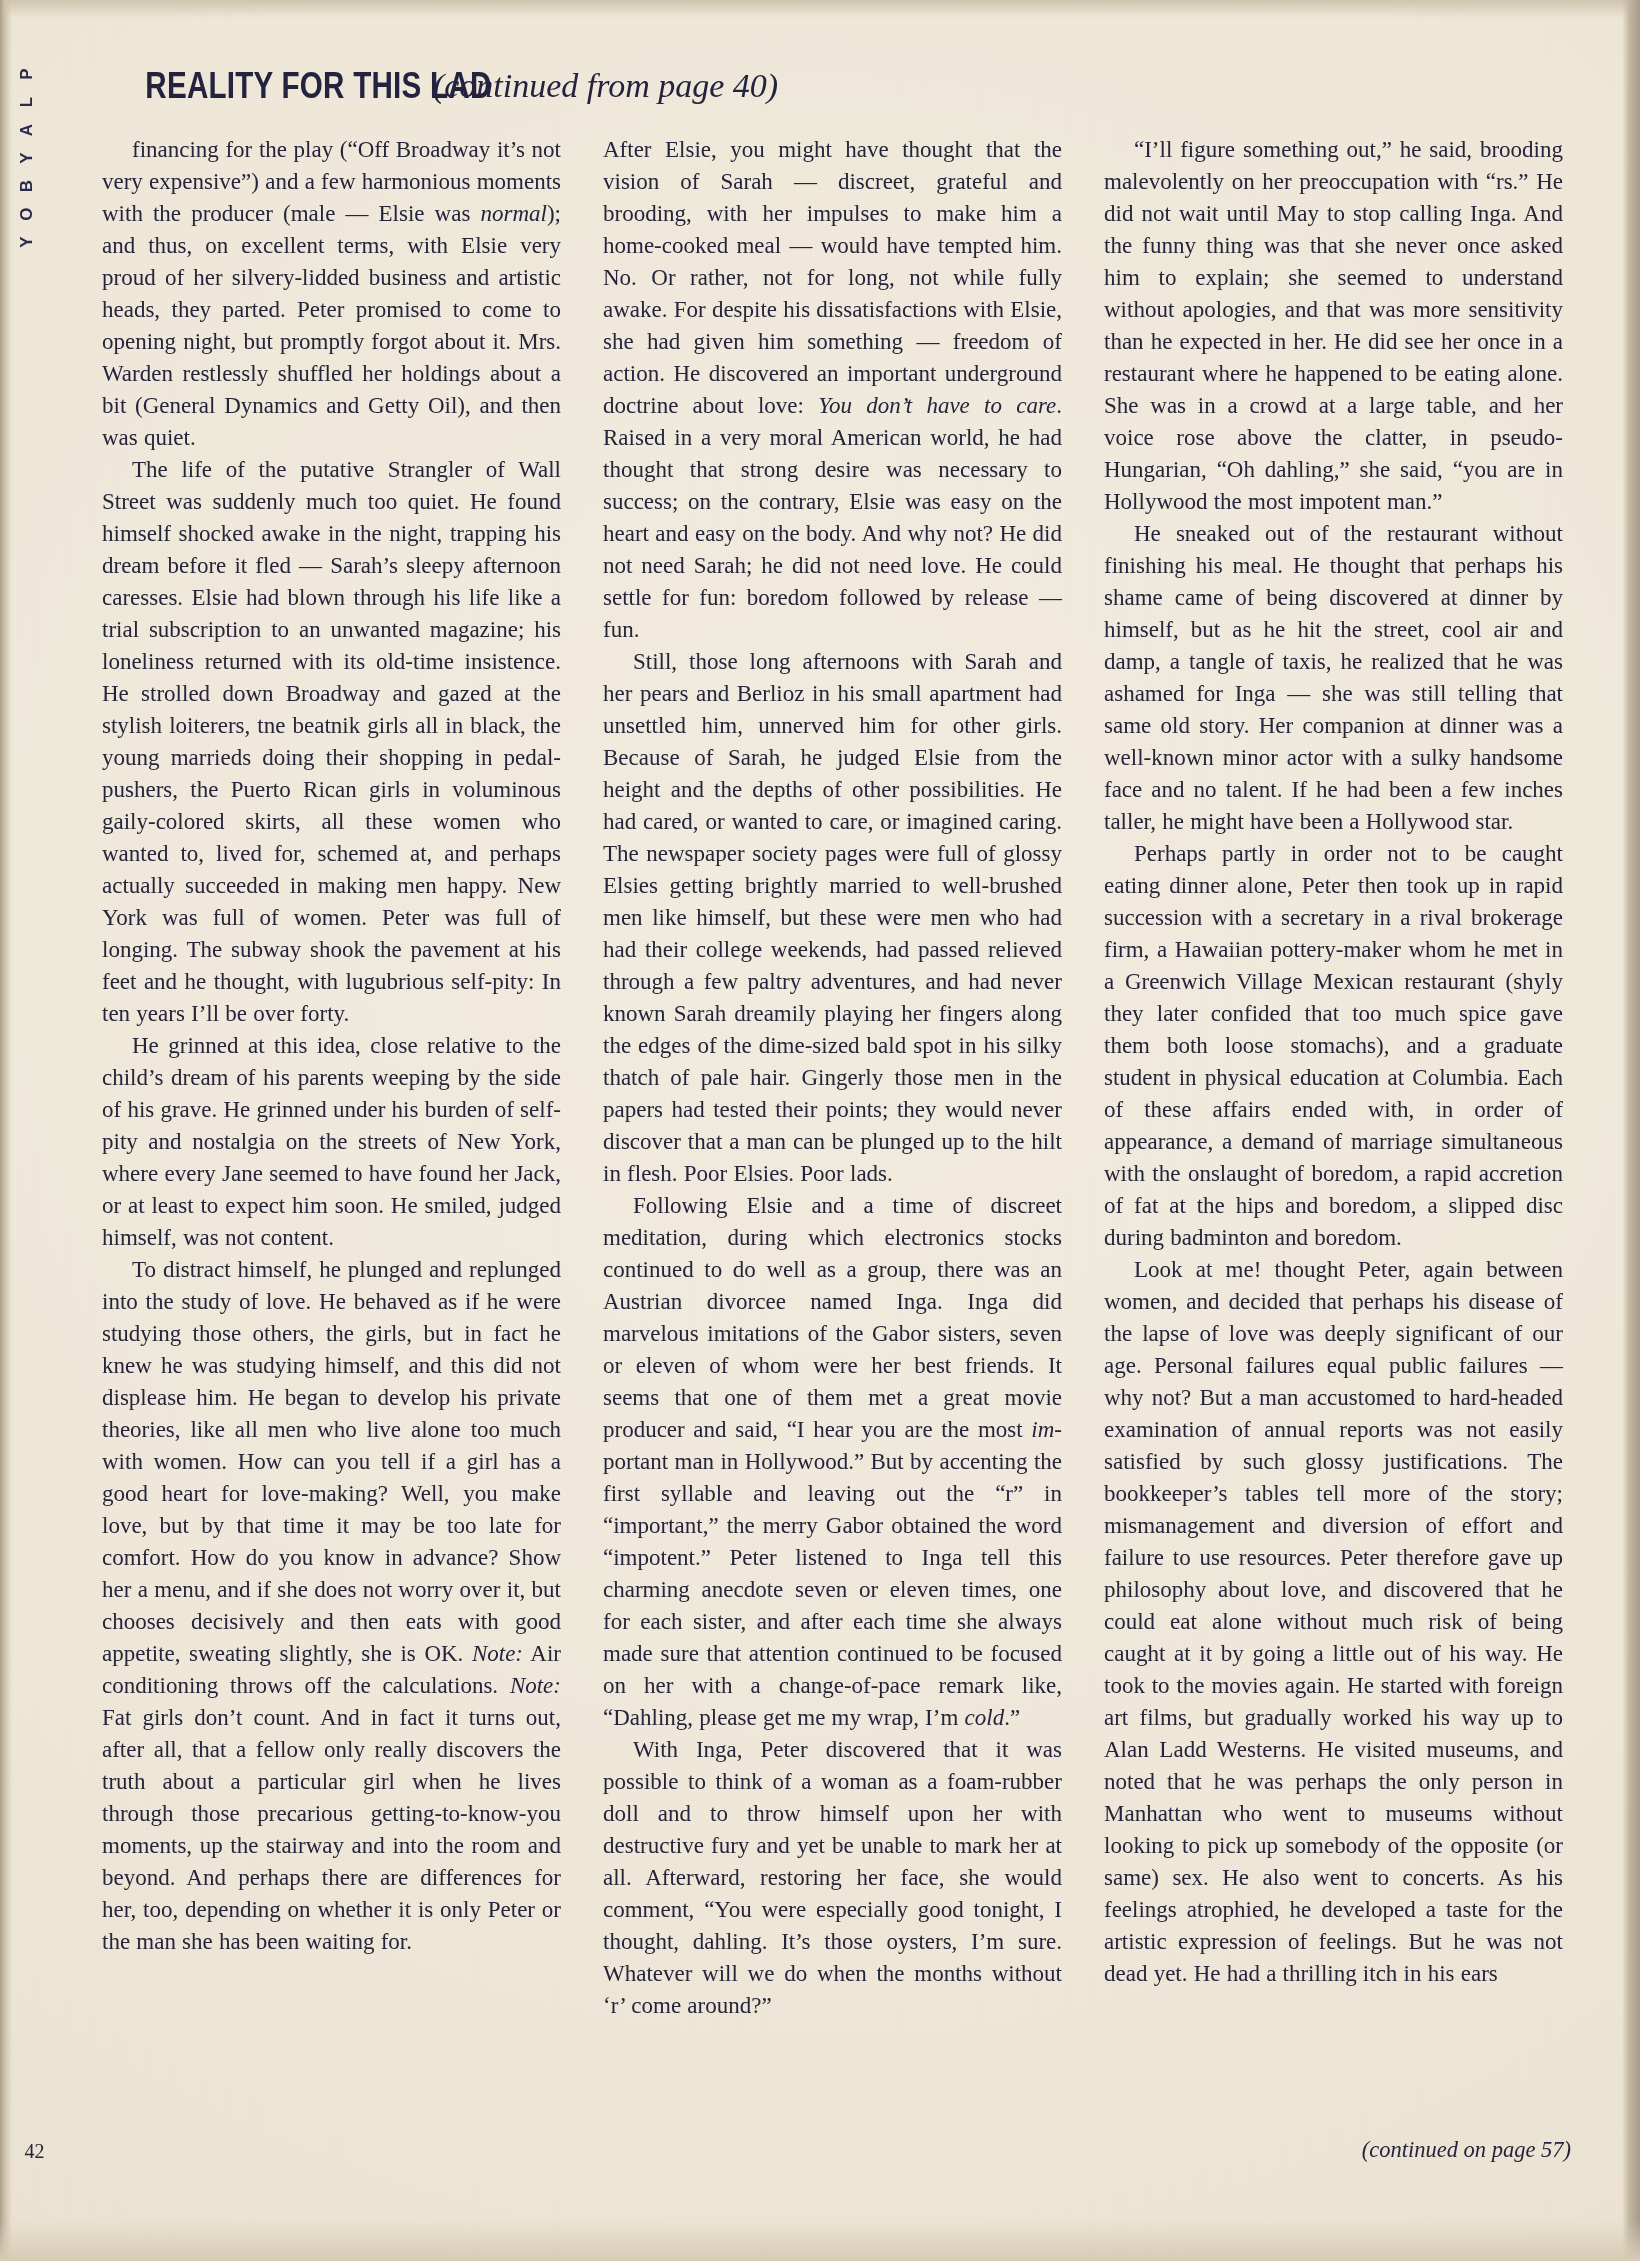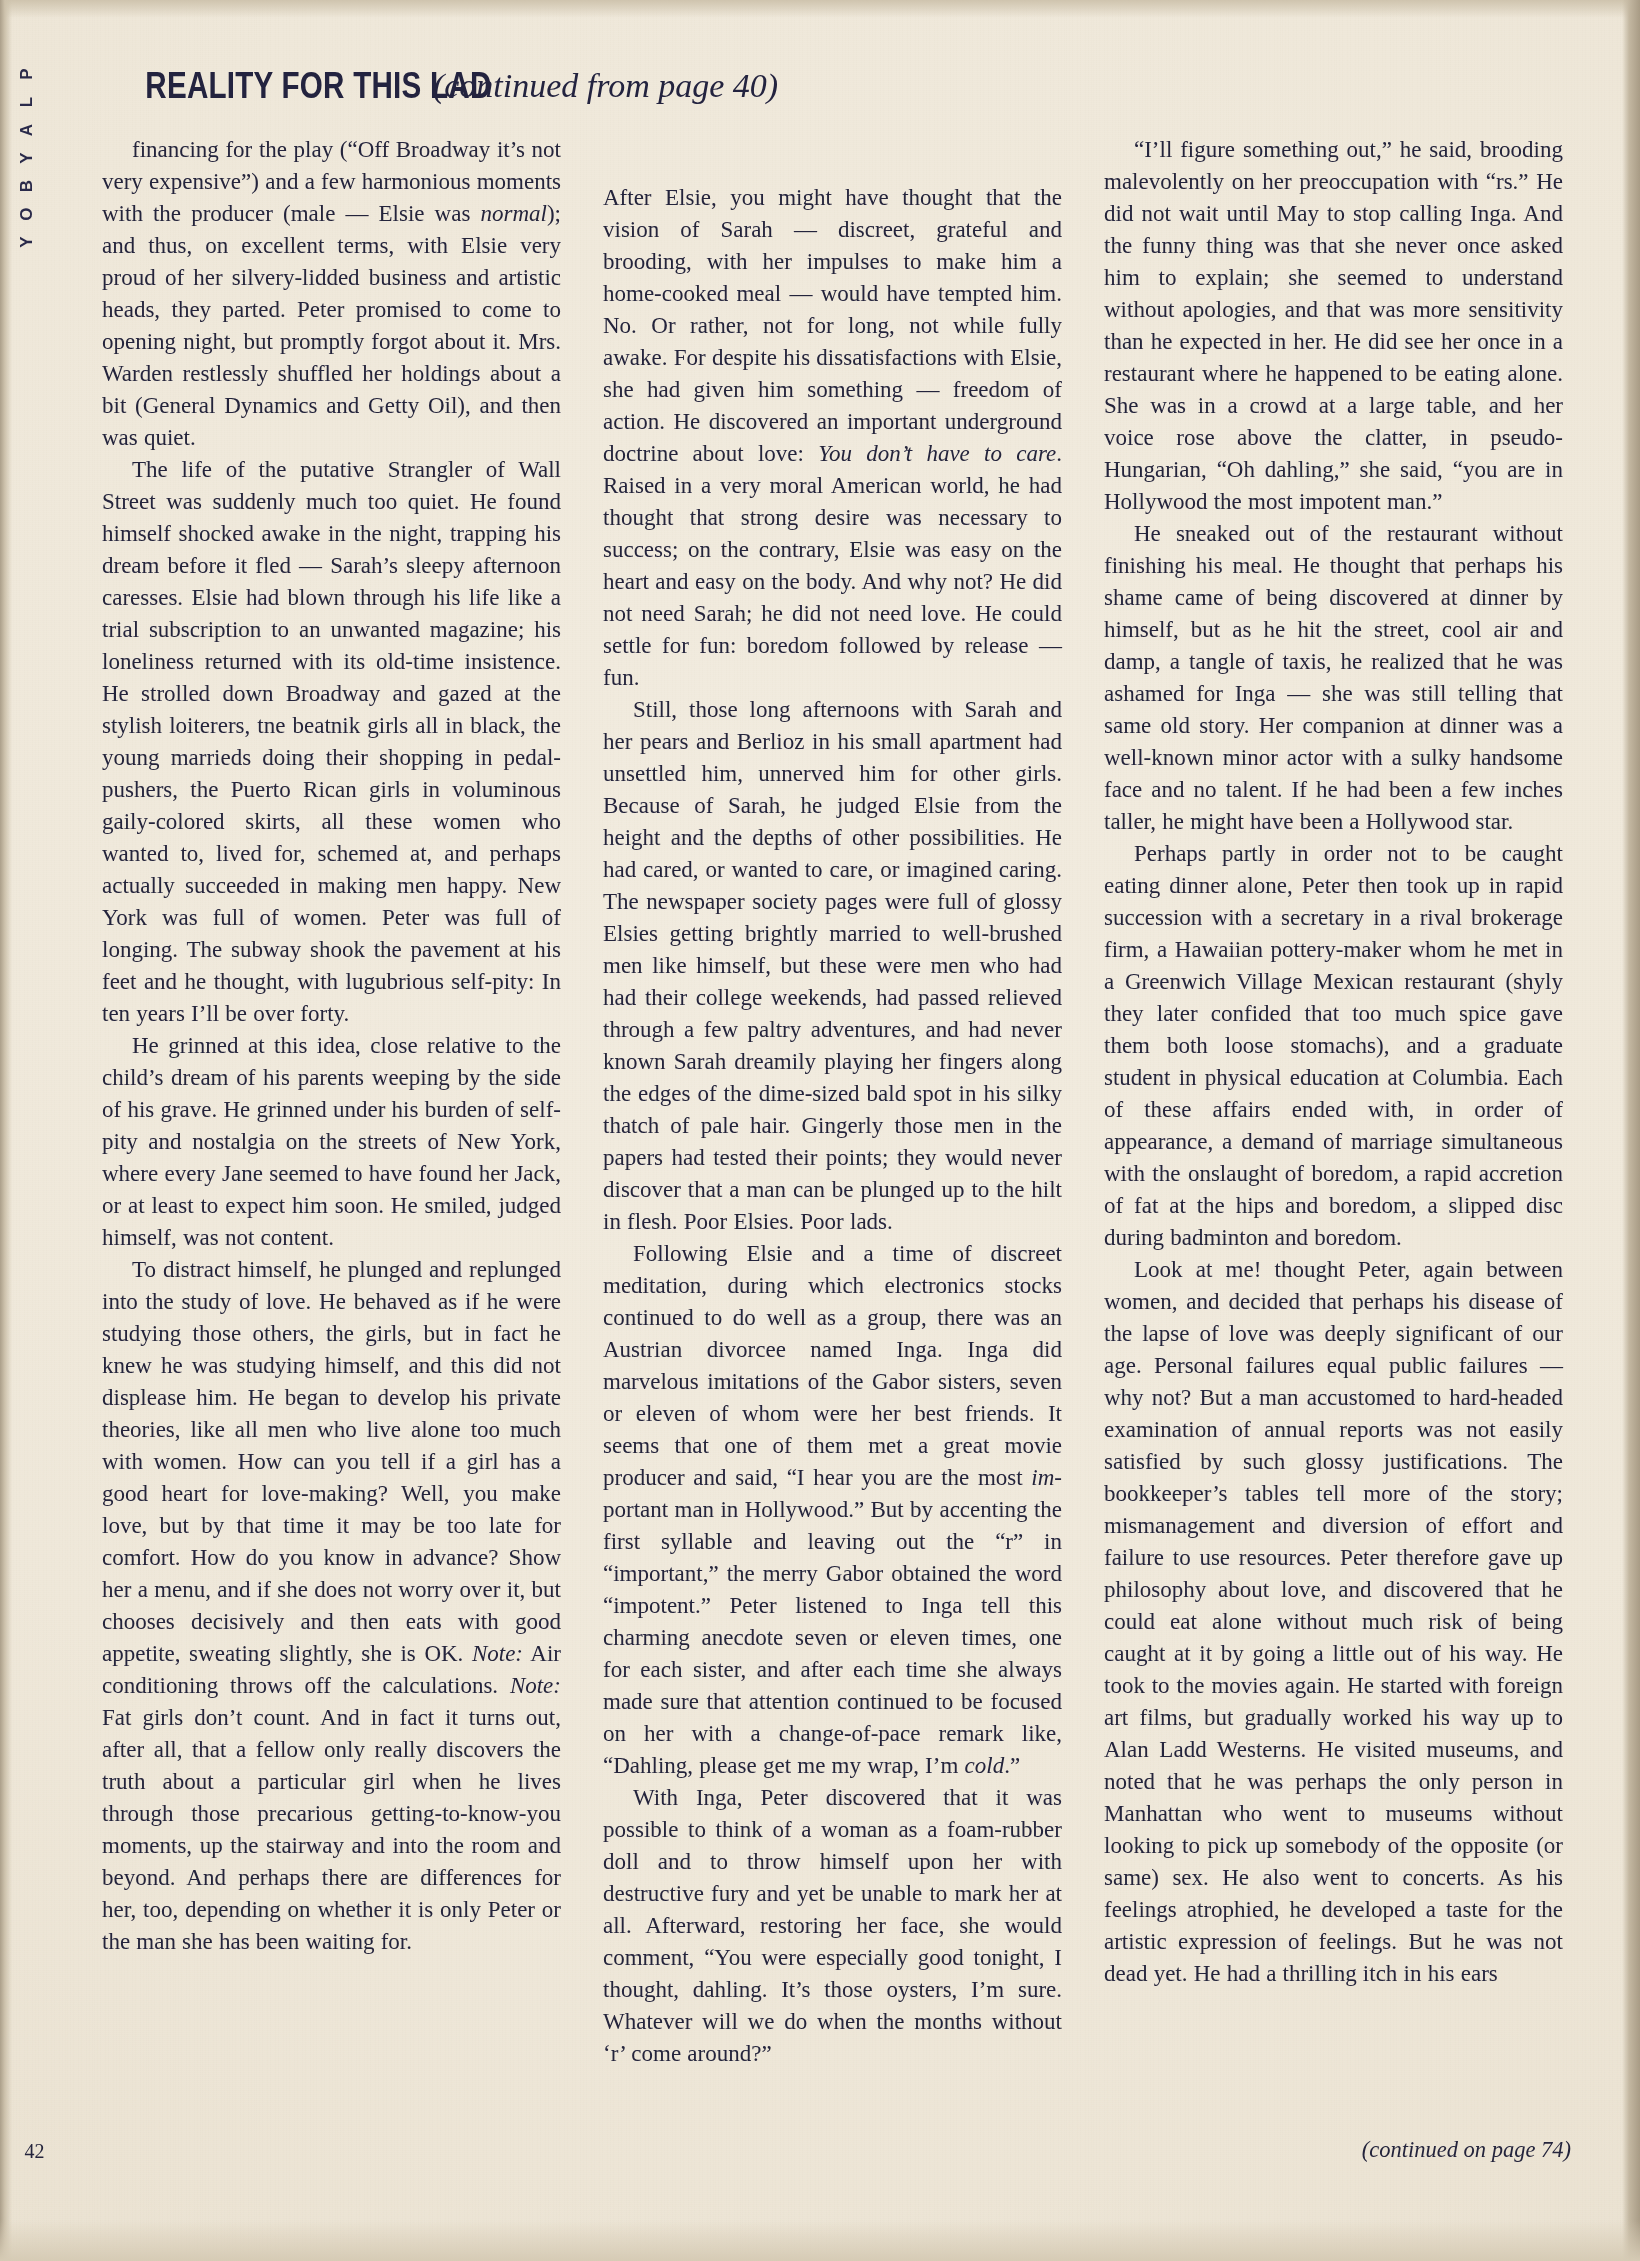--- a/index.html
+++ b/index.html
@@ -125,21 +125,20 @@
     -webkit-hyphens: none;
     hyphens: none;
     word-spacing: 0.02em;
   }
   .column p {
     margin: 0;
     text-indent: 30px;
   }
   .column p.noindent {
     text-indent: 0;
-    margin-top: 48px;
   }
   .column i { font-style: italic; }
 
   
   #page-number {
     position: absolute;
     left: 24.6px;
     top: 2140px;
     font-family: "Liberation Serif", "DejaVu Serif", serif;
     font-size: 20px;
@@ -202,16 +201,16 @@
     <div class="column">
       <p>“I’ll figure something out,” he said, brooding malevolently on her preoccupation with “rs.” He did not wait until May to stop calling Inga. And the funny thing was that she never once asked him to explain; she seemed to understand without apologies, and that was more sensitivity than he expected in her. He did see her once in a restaurant where he happened to be eating alone. She was in a crowd at a large table, and her voice rose above the clatter, in pseudo-Hungarian, “Oh dahling,” she said, “you are in Hollywood the most impotent man.”</p>
       <p>He sneaked out of the restaurant without finishing his meal. He thought that perhaps his shame came of being discovered at dinner by himself, but as he hit the street, cool air and damp, a tangle of taxis, he realized that he was ashamed for Inga — she was still telling that same old story. Her companion at dinner was a well-known minor actor with a sulky handsome face and no talent. If he had been a few inches taller, he might have been a Hollywood star.</p>
       <p>Perhaps partly in order not to be caught eating dinner alone, Peter then took up in rapid succession with a secretary in a rival brokerage firm, a Hawaiian pottery-maker whom he met in a Greenwich Village Mexican restaurant (shyly they later confided that too much spice gave them both loose stomachs), and a graduate student in physical education at Columbia. Each of these affairs ended with, in order of appearance, a demand of marriage simultaneous with the onslaught of boredom, a rapid accretion of fat at the hips and boredom, a slipped disc during badminton and boredom.</p>
       <p>Look at me! thought Peter, again between women, and decided that perhaps his disease of the lapse of love was deeply significant of our age. Personal failures equal public failures — why not? But a man accustomed to hard-headed examination of annual reports was not easily satisfied by such glossy justifications. The bookkeeper’s tables tell more of the story; mismanagement and diversion of effort and failure to use resources. Peter therefore gave up philosophy about love, and discovered that he could eat alone without much risk of being caught at it by going a little out of his way. He took to the movies again. He started with foreign art films, but gradually worked his way up to Alan Ladd Westerns. He visited museums, and noted that he was perhaps the only person in Manhattan who went to museums without looking to pick up somebody of the opposite (or same) sex. He also went to concerts. As his feelings atrophied, he developed a taste for the artistic expression of feelings. But he was not dead yet. He had a thrilling itch in his ears</p>
     </div>
 
   </div>
 
   <div id="page-number">42</div>
-  <div id="continued-on">(continued on page 74)</div>
+  <div id="continued-on">(continued on page 57)</div>
 
 </div>
 
 
 </body></html>

